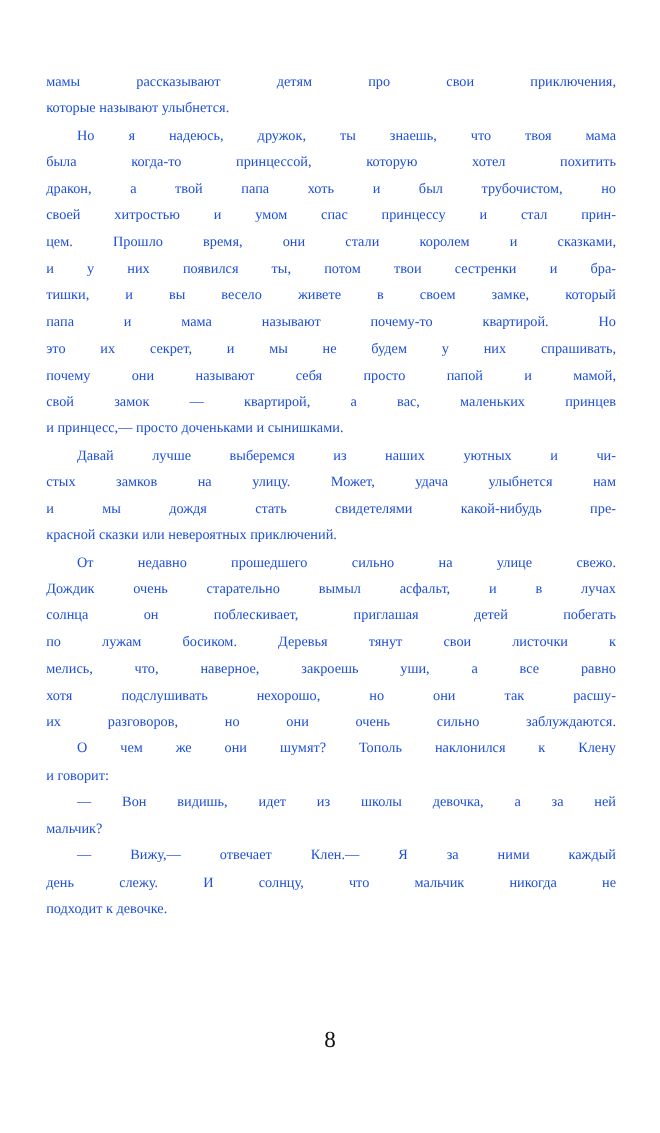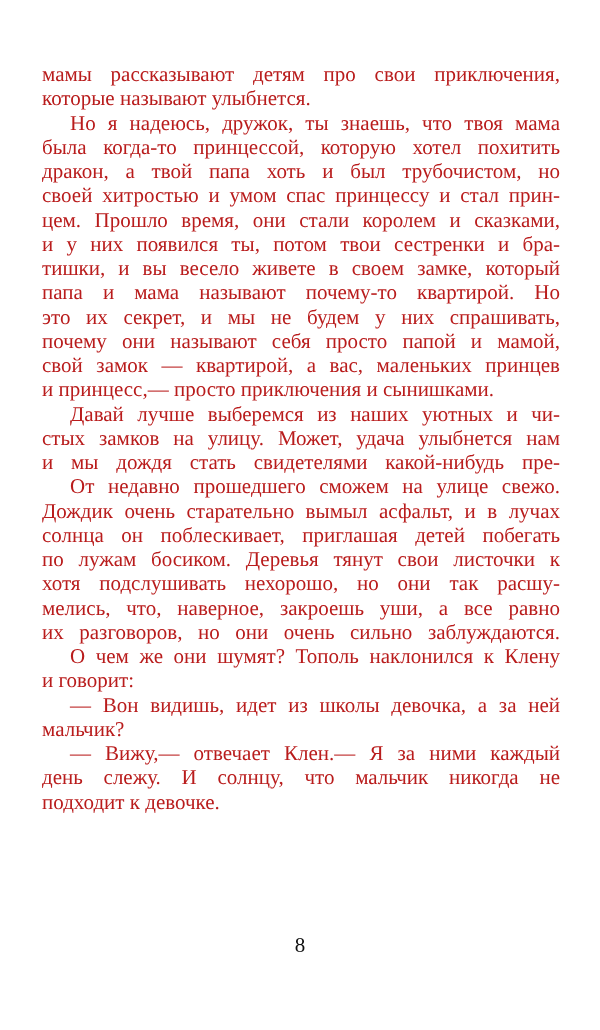--- a/index.html
+++ b/index.html
@@ -12,23 +12,23 @@
       height: 1030px;
       position: relative;
       overflow: hidden;
     }
     .page {
       position: absolute;
       left: 42px;
       top: 62px;
       width: 518px;
       font-family: "Liberation Serif", "DejaVu Serif", serif;
-      font-size: 21px;
+      font-size: 13px;
       line-height: 24.25px;
-      color: #b91c1c;
+      color: #1d4ed8;
       text-align: justify;
       text-rendering: geometricPrecision;
     }
     .para {
       margin: 0;
       padding: 0;
       text-indent: 28px;
       hyphens: manual;
     }
     .para.cont {
@@ -74,36 +74,37 @@
     <span class="line">была когда-то принцессой, которую хотел похитить</span>
     <span class="line">дракон, а твой папа хоть и был трубочистом, но</span>
     <span class="line">своей хитростью и умом спас принцессу и стал прин-</span>
     <span class="line">цем. Прошло время, они стали королем и сказками,</span>
     <span class="line">и у них появился ты, потом твои сестренки и бра-</span>
     <span class="line">тишки, и вы весело живете в своем замке, который</span>
     <span class="line">папа и мама называют почему-то квартирой. Но</span>
     <span class="line">это их секрет, и мы не будем у них спрашивать,</span>
     <span class="line">почему они называют себя просто папой и мамой,</span>
     <span class="line">свой замок — квартирой, а вас, маленьких принцев</span>
-    <span class="line last">и принцесс,— просто приключения и сынишками.</span>
+    <span class="line last">и принцесс,— просто доченьками и сынишками.</span>
   </div>
 
   <div class="para">
     <span class="line first">Давай лучше выберемся из наших уютных и чи-</span>
     <span class="line">стых замков на улицу. Может, удача улыбнется нам</span>
     <span class="line">и мы дождя стать свидетелями какой-нибудь пре-</span>
+    <span class="line last">красной сказки или невероятных приключений.</span>
   </div>
 
   <div class="para">
-    <span class="line first">От недавно прошедшего сможем на улице свежо.</span>
+    <span class="line first">От недавно прошедшего сильно на улице свежо.</span>
     <span class="line">Дождик очень старательно вымыл асфальт, и в лучах</span>
     <span class="line">солнца он поблескивает, приглашая детей побегать</span>
     <span class="line">по лужам босиком. Деревья тянут свои листочки к</span>
+    <span class="line">мелись, что, наверное, закроешь уши, а все равно</span>
     <span class="line">хотя подслушивать нехорошо, но они так расшу-</span>
-    <span class="line">мелись, что, наверное, закроешь уши, а все равно</span>
     <span class="line">их разговоров, но они очень сильно заблуждаются.</span>
   </div>
 
   <div class="para">
     <span class="line first">О чем же они шумят? Тополь наклонился к Клену</span>
     <span class="line last">и говорит:</span>
   </div>
 
   <div class="para">
     <span class="line first">— Вон видишь, идет из школы девочка, а за ней</span>

